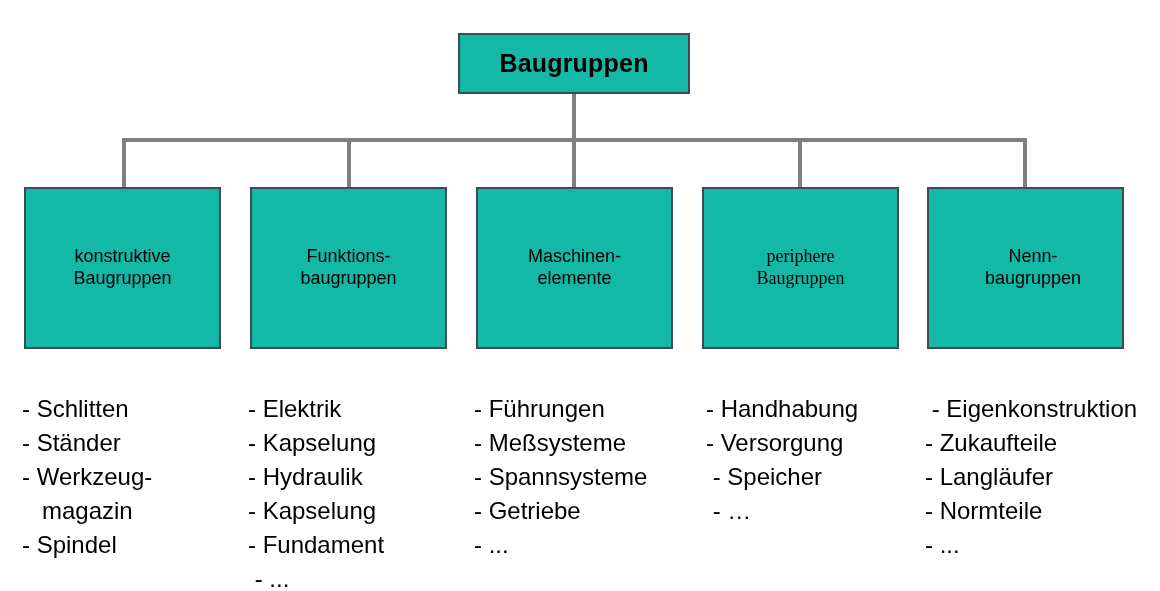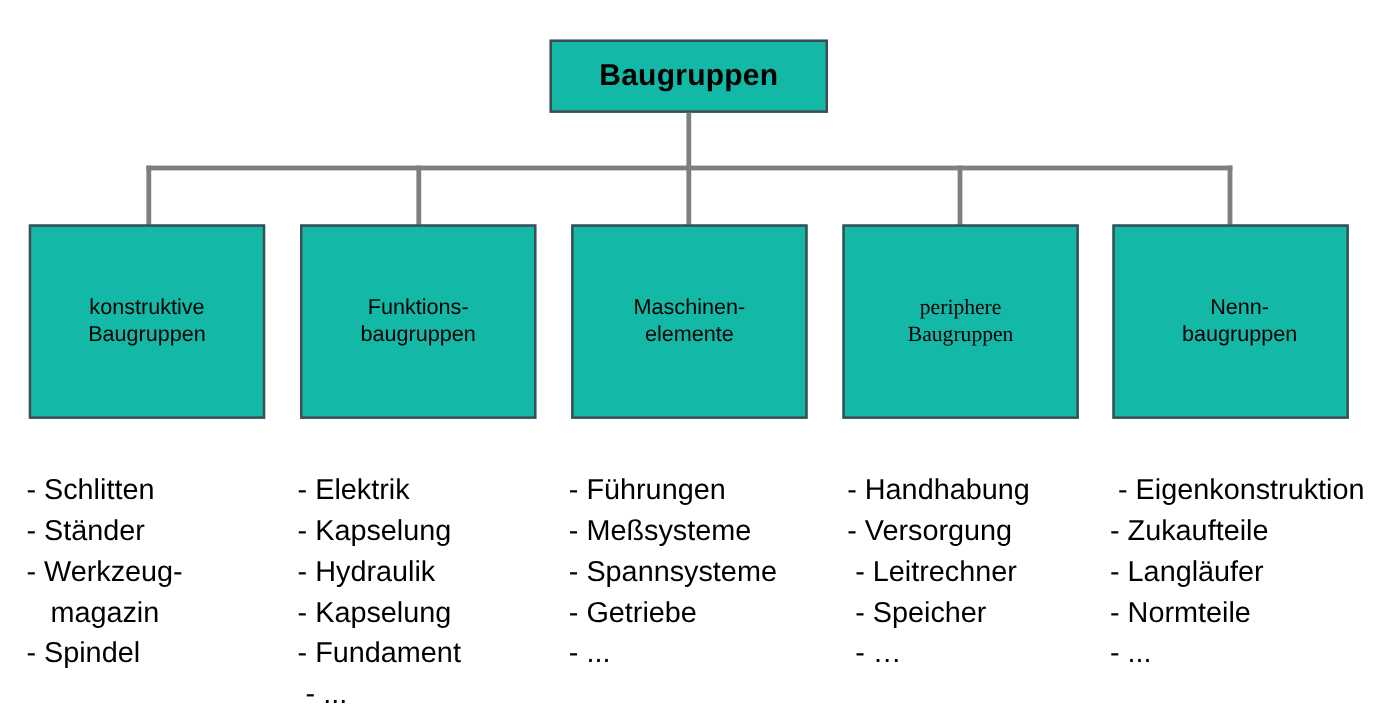--- a/index.html
+++ b/index.html
@@ -151,21 +151,20 @@
   <div class="bullet-list" id="list-2">
       <span class="bullet-line">- Führungen</span>
       <span class="bullet-line">- Meßsysteme</span>
       <span class="bullet-line">- Spannsysteme</span>
       <span class="bullet-line">- Getriebe</span>
       <span class="bullet-line">- ...</span>
     </div>
   <div class="bullet-list" id="list-3">
       <span class="bullet-line">- Handhabung</span>
       <span class="bullet-line">- Versorgung</span>
-      <span class="bullet-line"> - Leitrechner</span>
       <span class="bullet-line"> - Speicher</span>
       <span class="bullet-line"> - …</span>
     </div>
   <div class="bullet-list" id="list-4">
       <span class="bullet-line"> - Eigenkonstruktion</span>
       <span class="bullet-line">- Zukaufteile</span>
       <span class="bullet-line">- Langläufer</span>
       <span class="bullet-line">- Normteile</span>
       <span class="bullet-line">- ...</span>
     </div>

